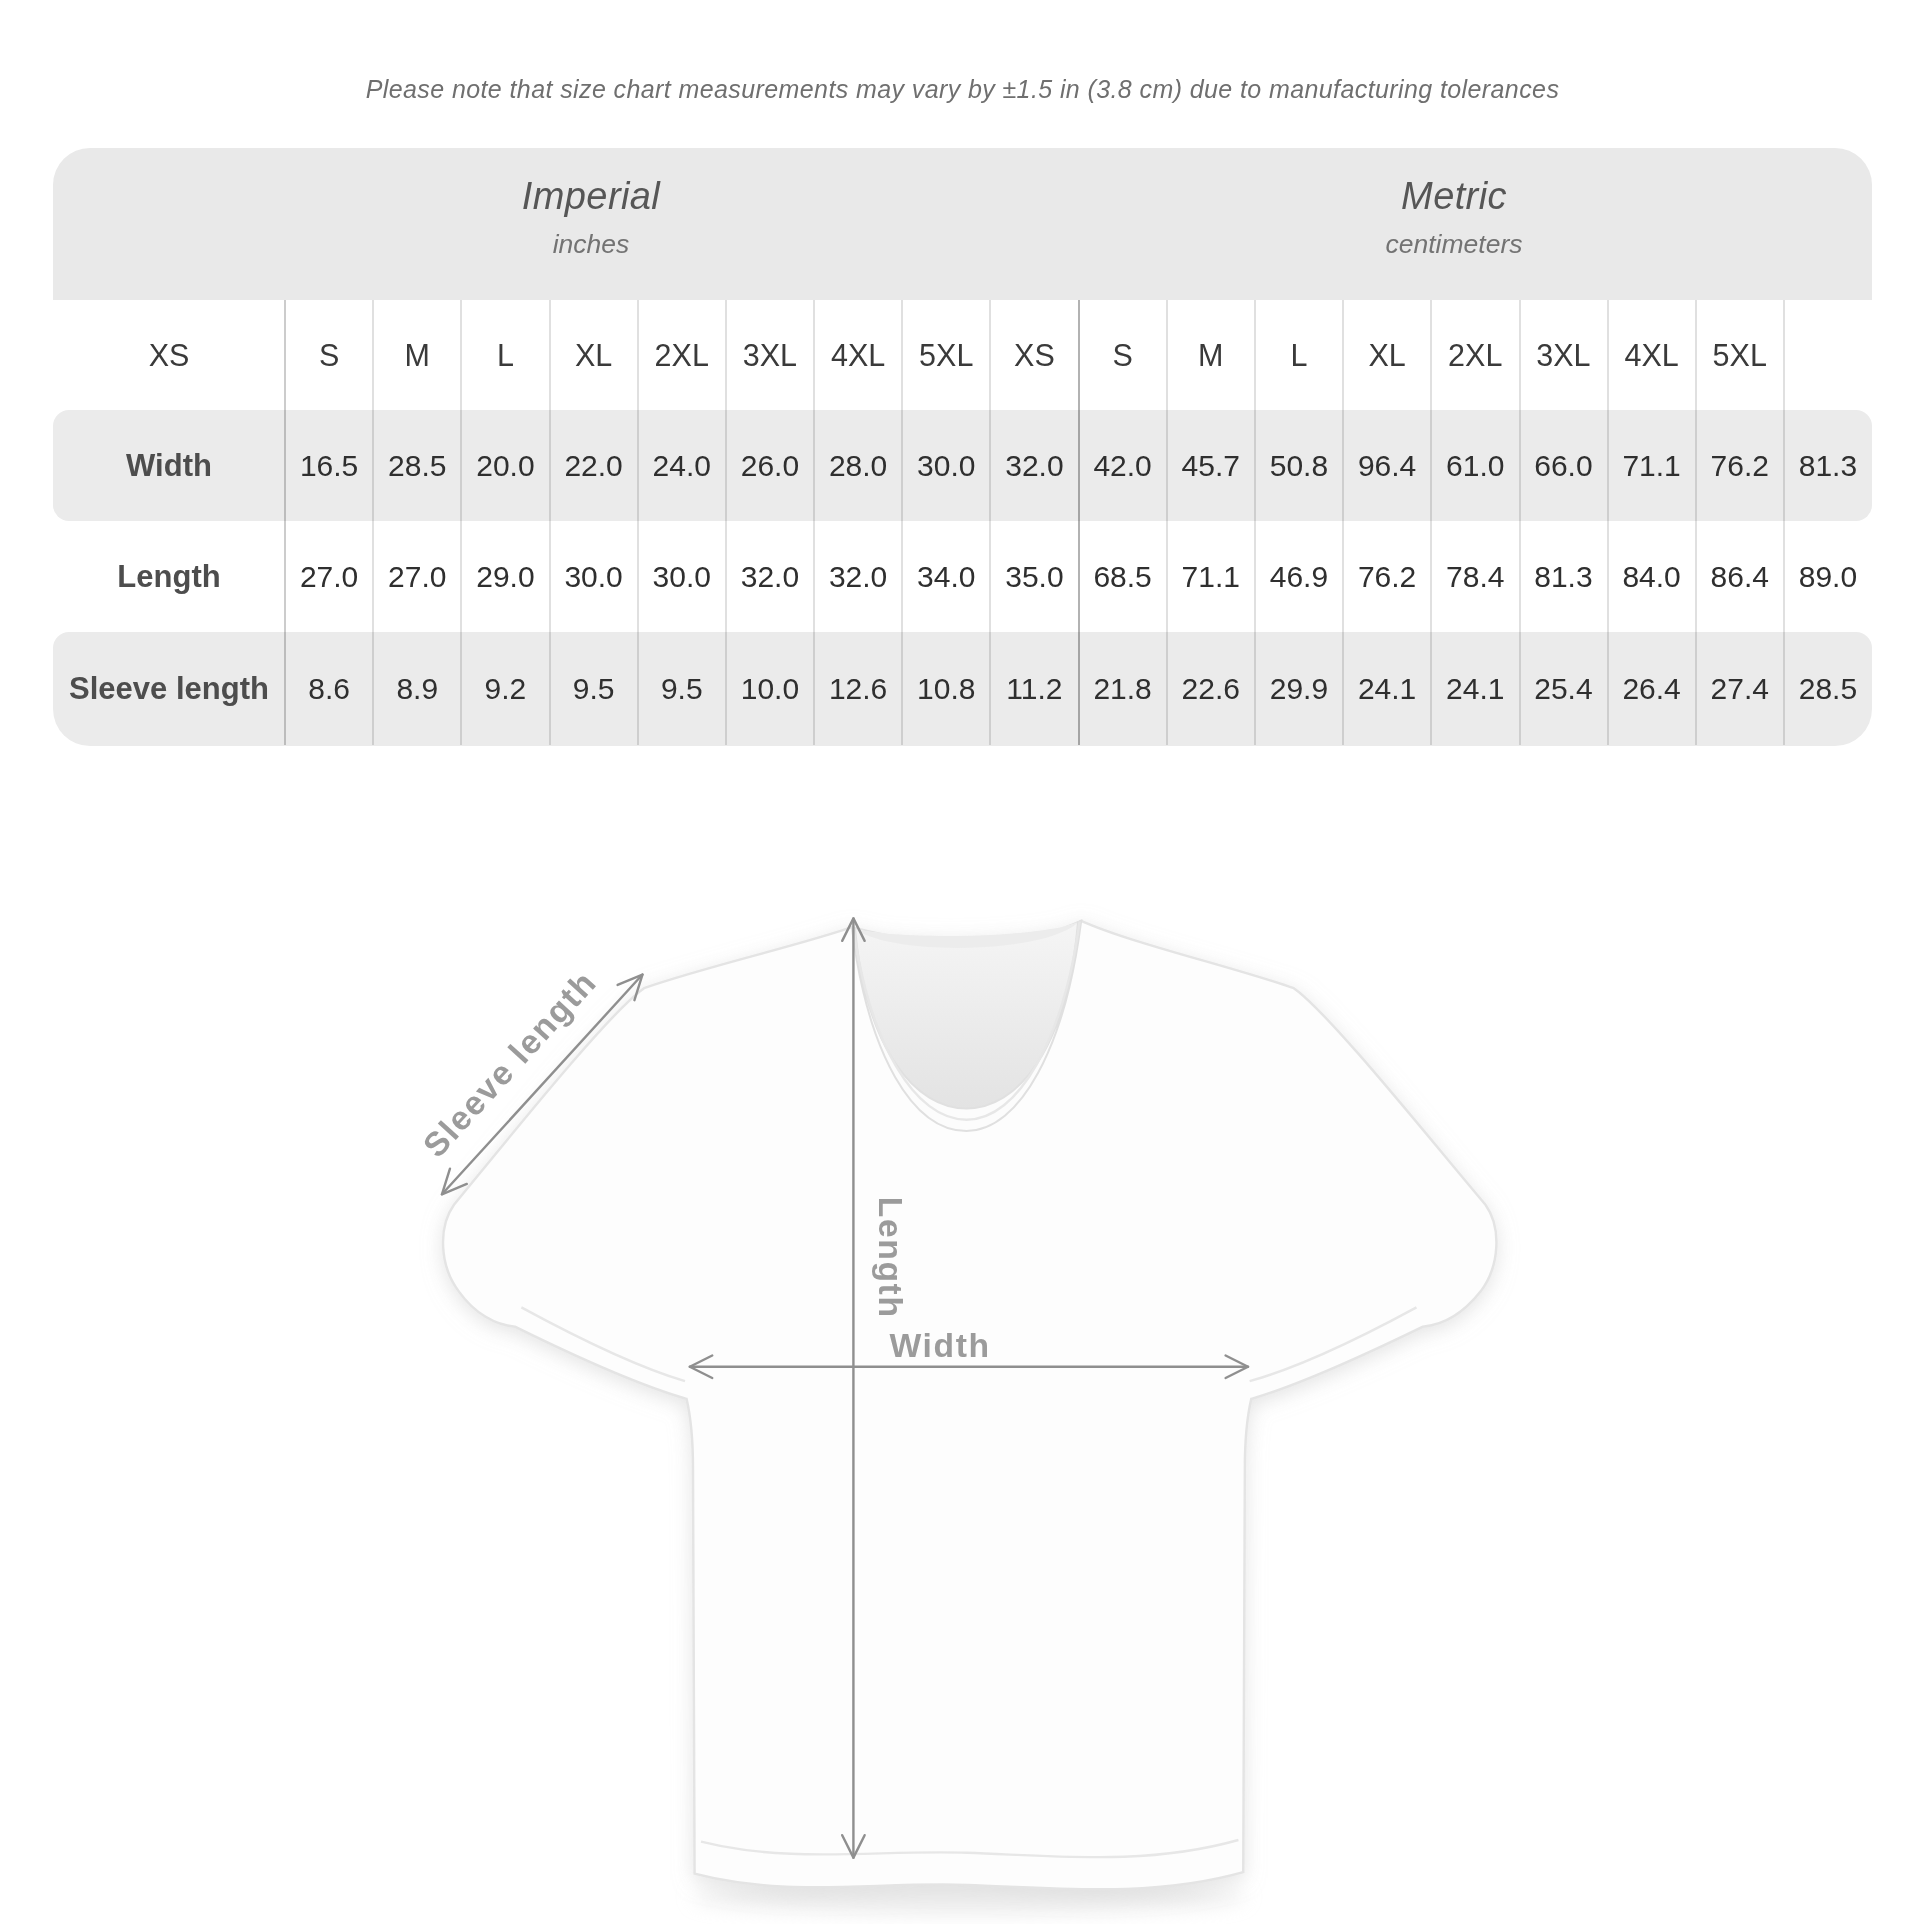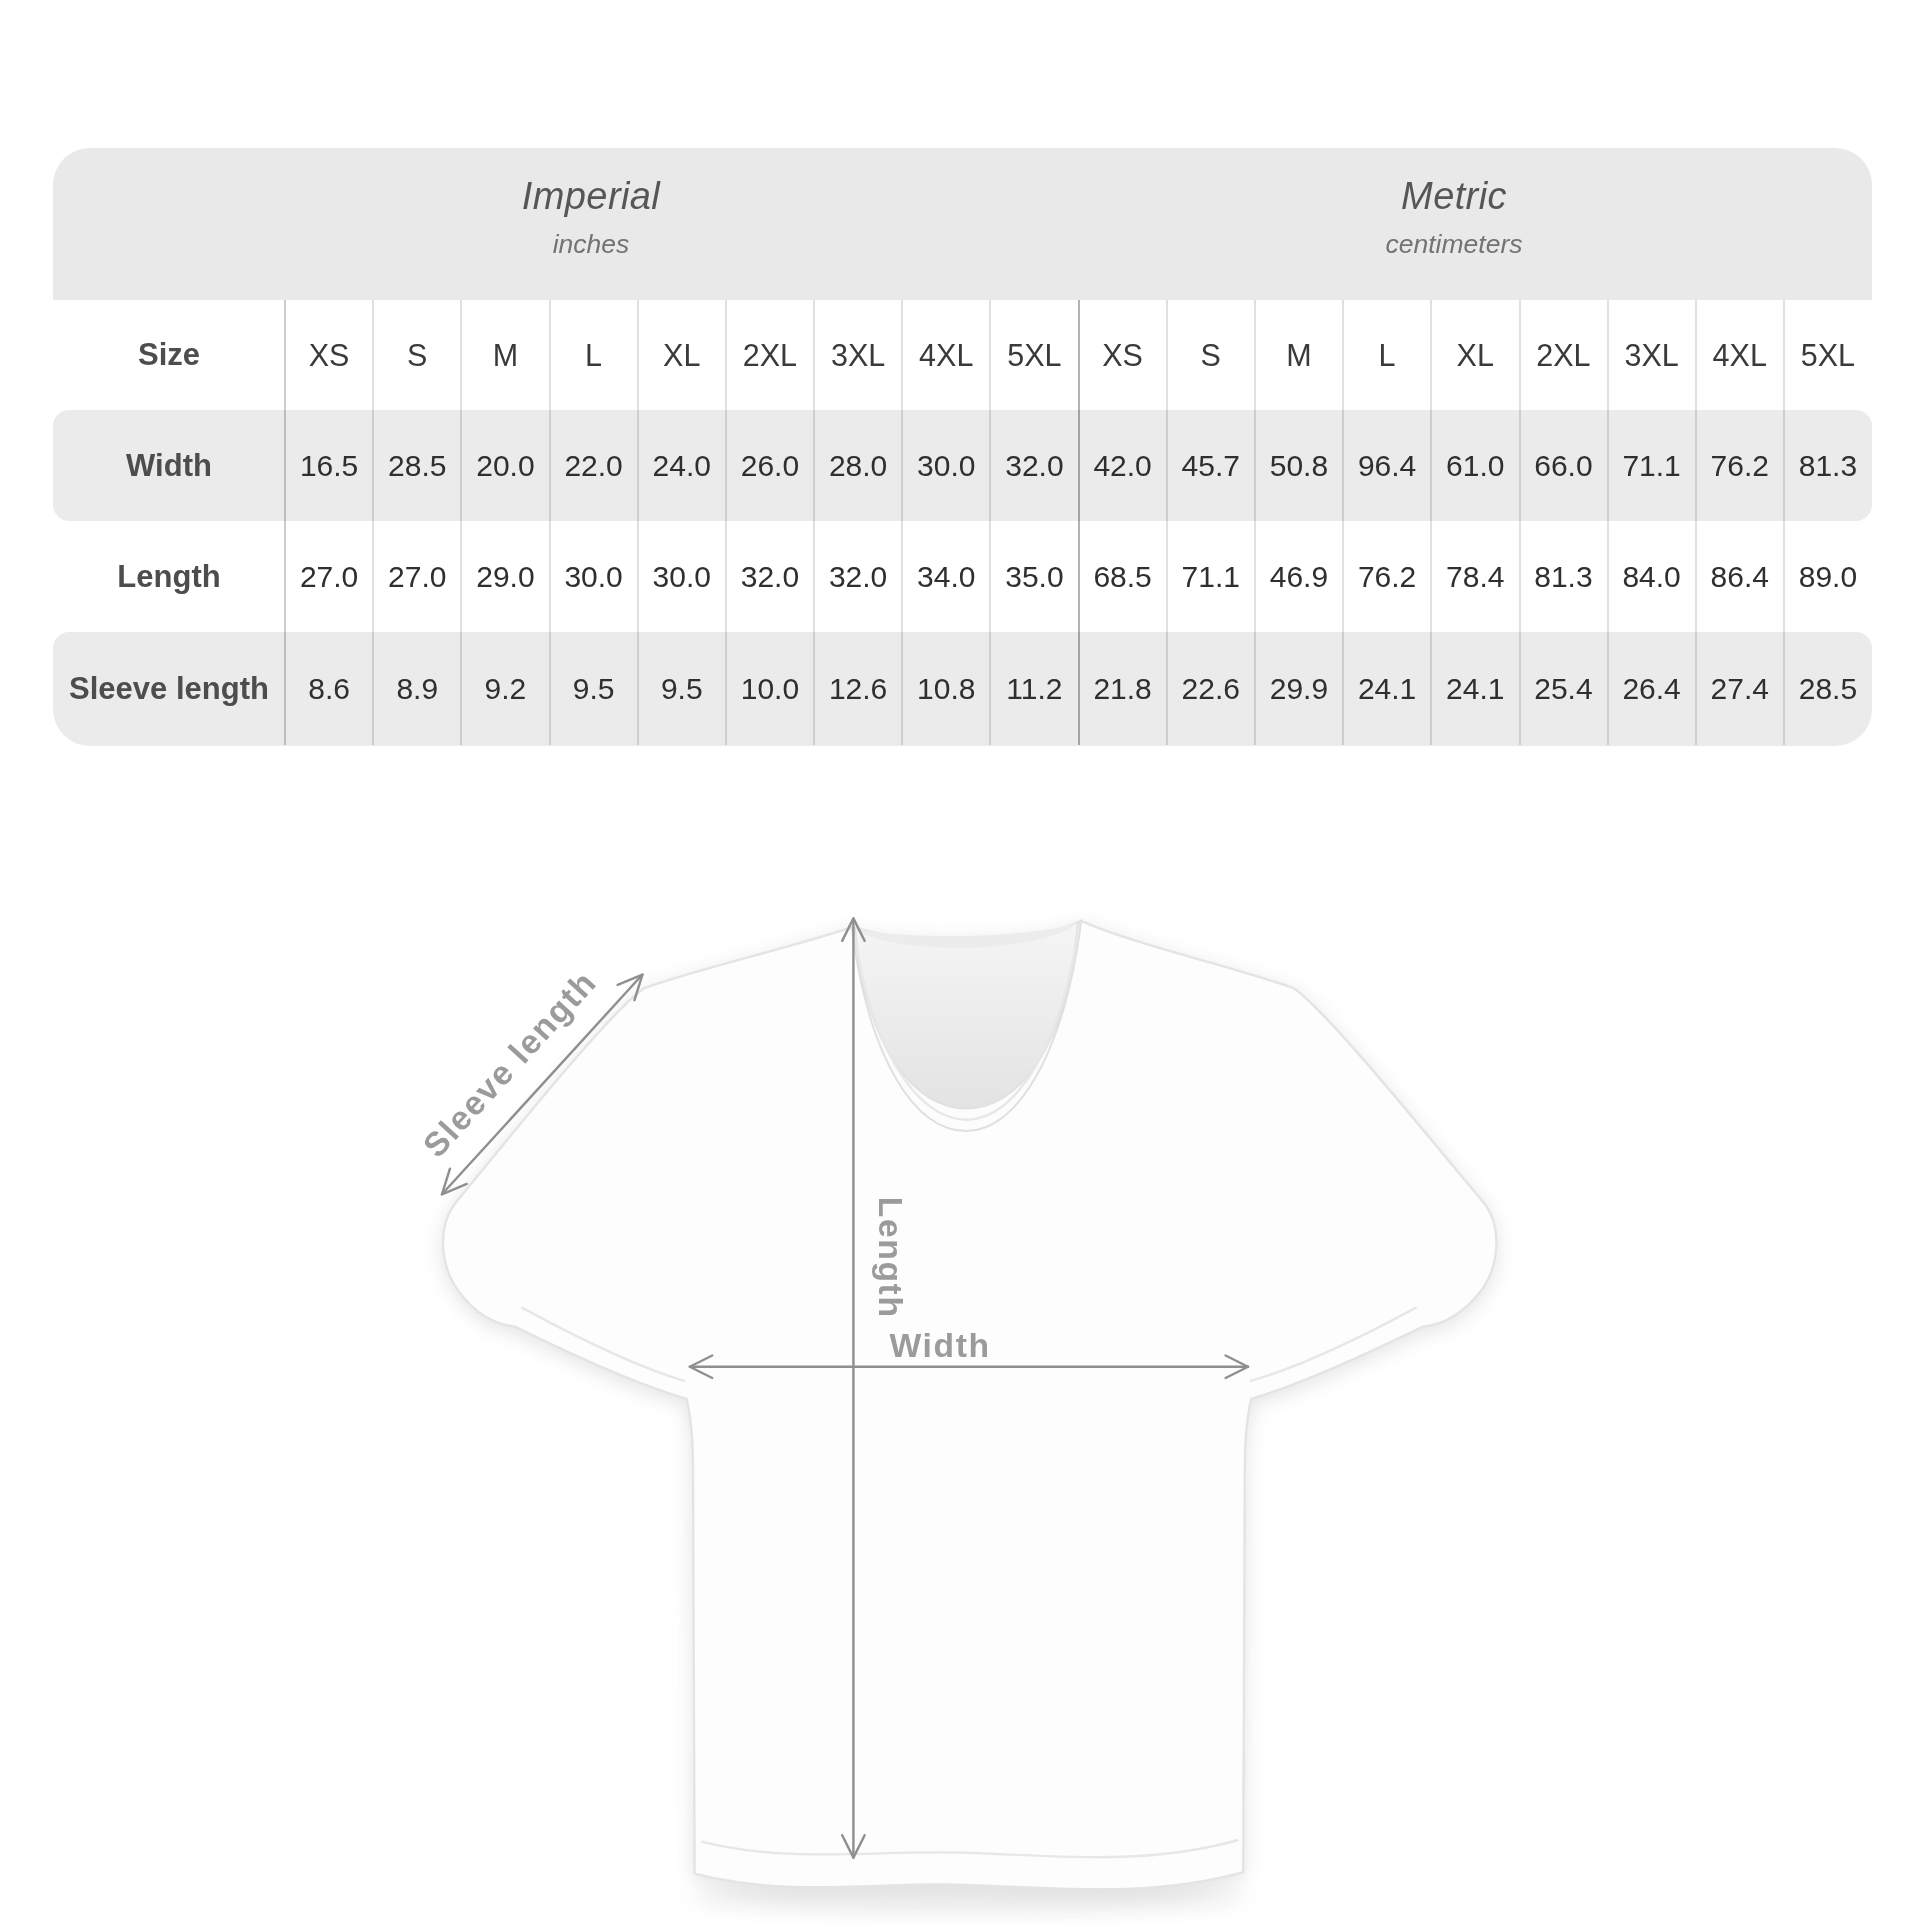--- a/index.html
+++ b/index.html
@@ -52,36 +52,36 @@
   .dim-label{
     font-family:"Liberation Sans", sans-serif;
     font-size:42px;font-weight:bold;fill:#9b9b9b;letter-spacing:2px;
   }
 </style>
 </head>
 <body>
 
 <div class="stage">
 
+  <div class="note">Please note that size chart measurements may vary by ±1.5 in (3.8 cm) due to manufacturing tolerances</div>
 
   <div class="size-table">
     <div class="units-band">
       <div class="band-group imperial">
         <div class="band-title">Imperial</div>
         <div class="band-sub">inches</div>
       </div>
       <div class="band-group metric">
         <div class="band-title">Metric</div>
         <div class="band-sub">centimeters</div>
       </div>
     </div>
 
     <div class="t-rows" id="table-rows">
         <div class="t-row row-size">
-          <div class="cell label-cell">Size</div>
           <div class="cell head-cell">XS</div>
           <div class="cell head-cell">S</div>
           <div class="cell head-cell">M</div>
           <div class="cell head-cell">L</div>
           <div class="cell head-cell">XL</div>
           <div class="cell head-cell">2XL</div>
           <div class="cell head-cell">3XL</div>
           <div class="cell head-cell">4XL</div>
           <div class="cell head-cell">5XL</div>
           <div class="cell head-cell">XS</div>

